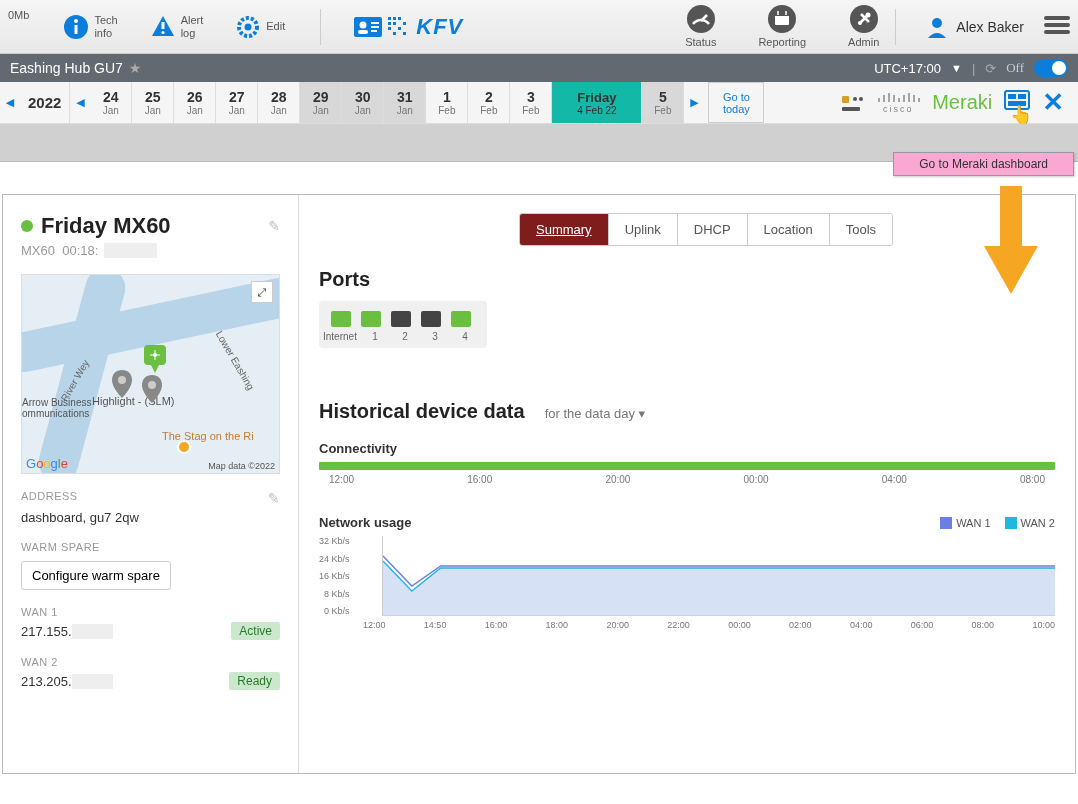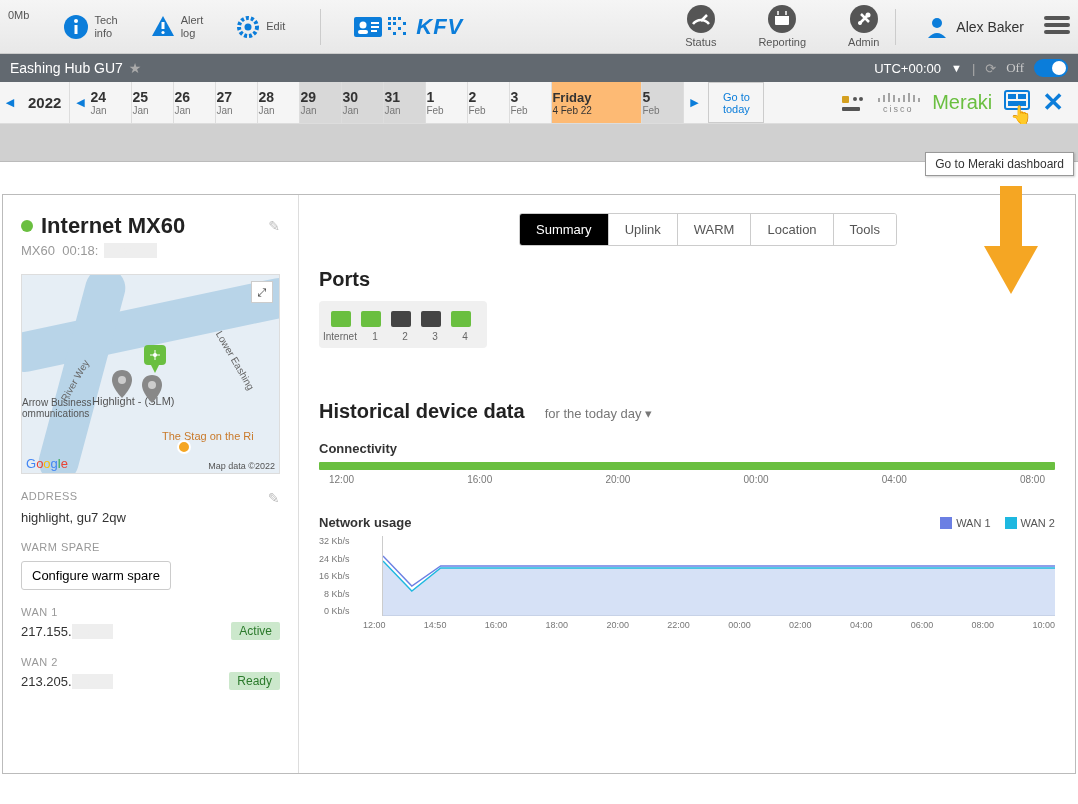--- a/index.html
+++ b/index.html
@@ -26,34 +26,34 @@
   .breadcrumb-bar .right { margin-left: auto; display: flex; align-items: center; gap: 10px; font-size: 13px; }
   .toggle { width: 34px; height: 18px; background: #0b7dda; border-radius: 9px; position: relative; }
   .toggle::after { content: ''; width: 14px; height: 14px; background: #fff; border-radius: 50%; position: absolute; top: 2px; right: 2px; }
   .star { color: #aaa; margin-left: 6px; }
   
   
   .date-bar { height: 42px; background: #f5f5f5; border-bottom: 1px solid #ddd; display: flex; align-items: stretch; }
   .year-box { display: flex; align-items: center; padding: 0 8px; font-weight: bold; font-size: 15px; border-right: 1px solid #ddd; }
   .arrow-btn { width: 20px; display: flex; align-items: center; justify-content: center; cursor: pointer; color: #0b7dda; font-size: 11px; }
   .date-cells { display: flex; }
-  .date-cell { width: 42px; border-right: 1px solid #ddd; display: flex; flex-direction: column; align-items: flex-start; justify-content: center; cursor: pointer; font-size: 10px; color: #777; }
+  .date-cell { width: 42px; border-right: 1px solid #ddd; display: flex; flex-direction: column; align-items: center; justify-content: center; cursor: pointer; font-size: 10px; color: #777; }
   .date-cell .num { font-size: 14px; color: #333; font-weight: bold; }
   .date-cell.gray { background: #d8d8d8; }
-  .date-cell.friday { width: 90px; background: #fdba74; color: #333; }
+  .date-cell.friday { width: 90px; background: #14b8a6; color: #333; }
   .date-cell.friday .num { font-size: 13px; }
   .goto-today { width: 56px; border: 1px solid #ccc; display: flex; flex-direction: column; align-items: center; justify-content: center; font-size: 11px; color: #0b7dda; cursor: pointer; margin-left: 4px; }
   .date-bar-right { margin-left: auto; display: flex; align-items: center; gap: 12px; padding: 0 14px; }
   .close-x { color: #0b7dda; font-size: 26px; font-weight: bold; cursor: pointer; }
   .meraki-dash-icon { position: relative; }
   .cursor-hand { position: absolute; top: 14px; left: 6px; font-size: 18px; color:#333; }
   
   
   .gray-strip { height: 38px; background: #d0d0d0; position: relative; border-bottom: 1px solid #bbb;}
-  .tooltip { position: absolute; right: 4px; top: 28px; background: #ffffff; border: 1px solid #999; padding: 4px 9px; font-size: 12px; box-shadow: 1px 1px 2px rgba(0,0,0,0.2); z-index: 10; }
+  .tooltip { position: absolute; right: 4px; top: 28px; background: #f9a8d4; border: 1px solid #999; padding: 4px 25px; font-size: 12px; box-shadow: 1px 1px 2px rgba(0,0,0,0.2); z-index: 10; }
   
   
   .big-arrow { position: absolute; right: 40px; top: 186px; z-index: 20; }
   
   
   .main-wrap { display: flex; border: 1px solid #bbb; margin: 32px 2px 2px 2px; min-height: 580px; position: relative; }
   .left-pane { width: 296px; border-right: 1px solid #ddd; padding: 18px 18px 10px 18px; }
   .device-title-row { display: flex; align-items: center; gap: 8px; }
   .status-dot { width: 12px; height: 12px; background: #6abf40; border-radius: 50%; }
   .device-title { font-size: 22px; font-weight: bold; color: #222; flex:1;}
@@ -72,21 +72,21 @@
   .config-btn { margin-top: 8px; padding: 6px 10px; border: 1px solid #ccc; background: #fff; border-radius: 3px; cursor: pointer; font-size: 13px; }
   .wan-row { display: flex; justify-content: space-between; align-items: center; margin-top: 4px; }
   .wan-ip .hidden { background:#eee; color:#eee; padding:0 14px;}
   .badge-active { background: #cce8cc; color: #2b7a2b; padding: 2px 8px; border-radius: 2px; font-size: 12px; }
   .badge-ready { background: #cce8cc; color: #2b7a2b; padding: 2px 8px; border-radius: 2px; font-size: 12px; }
   
   .right-pane { flex: 1; padding: 18px 20px; position: relative; }
   .tabs { display: flex; border: 1px solid #ccc; border-radius: 3px; overflow: hidden; width: fit-content; margin-left: 200px; }
   .tab { padding: 8px 16px; border-right: 1px solid #ccc; cursor: pointer; font-size: 13px; color: #555; background: #fff; }
   .tab:last-child { border-right: none; }
-  .tab.active { background: #000000; color: #fff; }
+  .tab.active { background: #7f1d1d; color: #fff; text-decoration: underline; }
   .section-title { font-size: 20px; font-weight: bold; margin-top: 22px; color: #222;}
   .ports-box { display: inline-block; background: #f0f0f0; border-radius: 4px; padding: 10px 12px 6px 12px; margin-top: 10px; }
   .port-icons { display: flex; gap: 10px; }
   .port { width: 20px; height: 16px; border-radius: 2px; }
   .port.green { background: #6abf40; }
   .port.dark { background: #444; }
   .port-labels { display: flex; gap: 10px; font-size: 10px; color: #666; margin-top: 4px; }
   .port-labels span:first-child { width: 32px; margin-left:-8px;}
   .port-labels span { width: 20px; text-align: center; }
   .hist-row { display: flex; align-items: baseline; gap: 20px; margin-top: 30px; }
@@ -213,21 +213,21 @@
         <rect y="9" width="26" height="4" rx="2" fill="#555"></rect>
         <rect y="16" width="26" height="4" rx="2" fill="#555"></rect>
       </svg>
   </div>
 </div>
 
 <div class="breadcrumb-bar">
   <span>Eashing Hub GU7</span>
   <span class="star">★</span>
   <div class="right">
-    <span>UTC+00:00</span>
+    <span>UTC+17:00</span>
     <span style="font-size:11px;">▼</span>
     <span style="color:#aaa;">|</span>
     <span style="color:#aaa;">⟳</span>
     <span style="color:#ccc;font-family:Liberation Serif, serif;">Off</span>
     <div class="toggle"></div>
   </div>
 </div>
 
 <div class="date-bar">
   <div class="arrow-btn">◀</div>
@@ -338,21 +338,21 @@
       <rect x="16" y="0" width="22" height="60" fill="#f5a623"></rect>
       <polygon points="0,60 54,60 27,108" fill="#f5a623"></polygon>
     </svg>
 </div>
 
 <div class="main-wrap">
 
   <div class="left-pane">
     <div class="device-title-row">
       <span class="status-dot"></span>
-      <span class="device-title">Internet MX60</span>
+      <span class="device-title">Friday MX60</span>
       <span class="edit-pencil">✎</span>
     </div>
     <div class="device-sub">
       <span>MX60</span>&nbsp;
       <span>00:18:</span><span class="mac">xx</span>
     </div>
     <div class="map-box">
       <div class="map-road" style="left:-20px;top:30px;width:300px;height:40px;transform:rotate(-12deg);border-radius:20px;"></div>
       <div class="map-road" style="left:40px;top:-10px;width:40px;height:220px;transform:rotate(15deg);border-radius:20px;"></div>
       <span class="map-label" style="left:30px;top:100px;transform:rotate(-60deg);">River Wey</span>
@@ -378,40 +378,40 @@
         </svg>
       <div style="position:absolute;left:155px;top:165px;width:14px;height:14px;background:#f5a623;border-radius:50%;border:2px solid #fff;"></div>
       <div class="expand-btn">⤢</div>
       <div class="map-footer-left"><span style="color:#4285f4;">G</span><span style="color:#ea4335;">o</span><span style="color:#fbbc05;">o</span><span style="color:#4285f4;">g</span><span style="color:#34a853;">l</span><span style="color:#ea4335;">e</span></div>
       <div class="map-footer-right">Map data ©2022</div>
     </div>
     <div class="section-label">
         <span>ADDRESS</span>
         <span class="edit-pencil">✎</span>
       </div>
-    <div class="address-val">highlight, gu7 2qw</div>
+    <div class="address-val">dashboard, gu7 2qw</div>
     <div class="section-label">WARM SPARE</div>
     <button class="config-btn">Configure warm spare</button>
     <div class="section-label">WAN 1</div>
     <div class="wan-row">
       <span class="wan-ip"><span>217.155.</span><span class="hidden">xx</span></span>
       <span class="badge-active">Active</span>
     </div>
     <div class="section-label">WAN 2</div>
     <div class="wan-row">
       <span class="wan-ip"><span>213.205.</span><span class="hidden">xx</span></span>
       <span class="badge-ready">Ready</span>
     </div>
   </div>
 
   <div class="right-pane">
     <div class="tabs">
       <div class="tab active">Summary</div>
       <div class="tab">Uplink</div>
-      <div class="tab">WARM</div>
+      <div class="tab">DHCP</div>
       <div class="tab">Location</div>
       <div class="tab">Tools</div>
     </div>
     <div class="section-title">Ports</div>
     <div class="ports-box">
       <div class="port-icons">
         <div class="port green"></div>
         <div class="port green"></div>
         <div class="port dark"></div>
         <div class="port dark"></div>
@@ -420,21 +420,21 @@
       <div class="port-labels" id="port-labels">
           <span>Internet</span>
           <span>1</span>
           <span>2</span>
           <span>3</span>
           <span>4</span>
         </div>
     </div>
     <div class="hist-row">
       <span class="section-title">Historical device data</span>
-      <span class="dropdown-text">for the today day ▾</span>
+      <span class="dropdown-text">for the data day ▾</span>
     </div>
     <div class="conn-title">Connectivity</div>
     <div class="conn-bar"></div>
     <div class="conn-ticks" id="conn-ticks">
         <span>12:00</span>
         <span>16:00</span>
         <span>20:00</span>
         <span>00:00</span>
         <span>04:00</span>
         <span>08:00</span>

